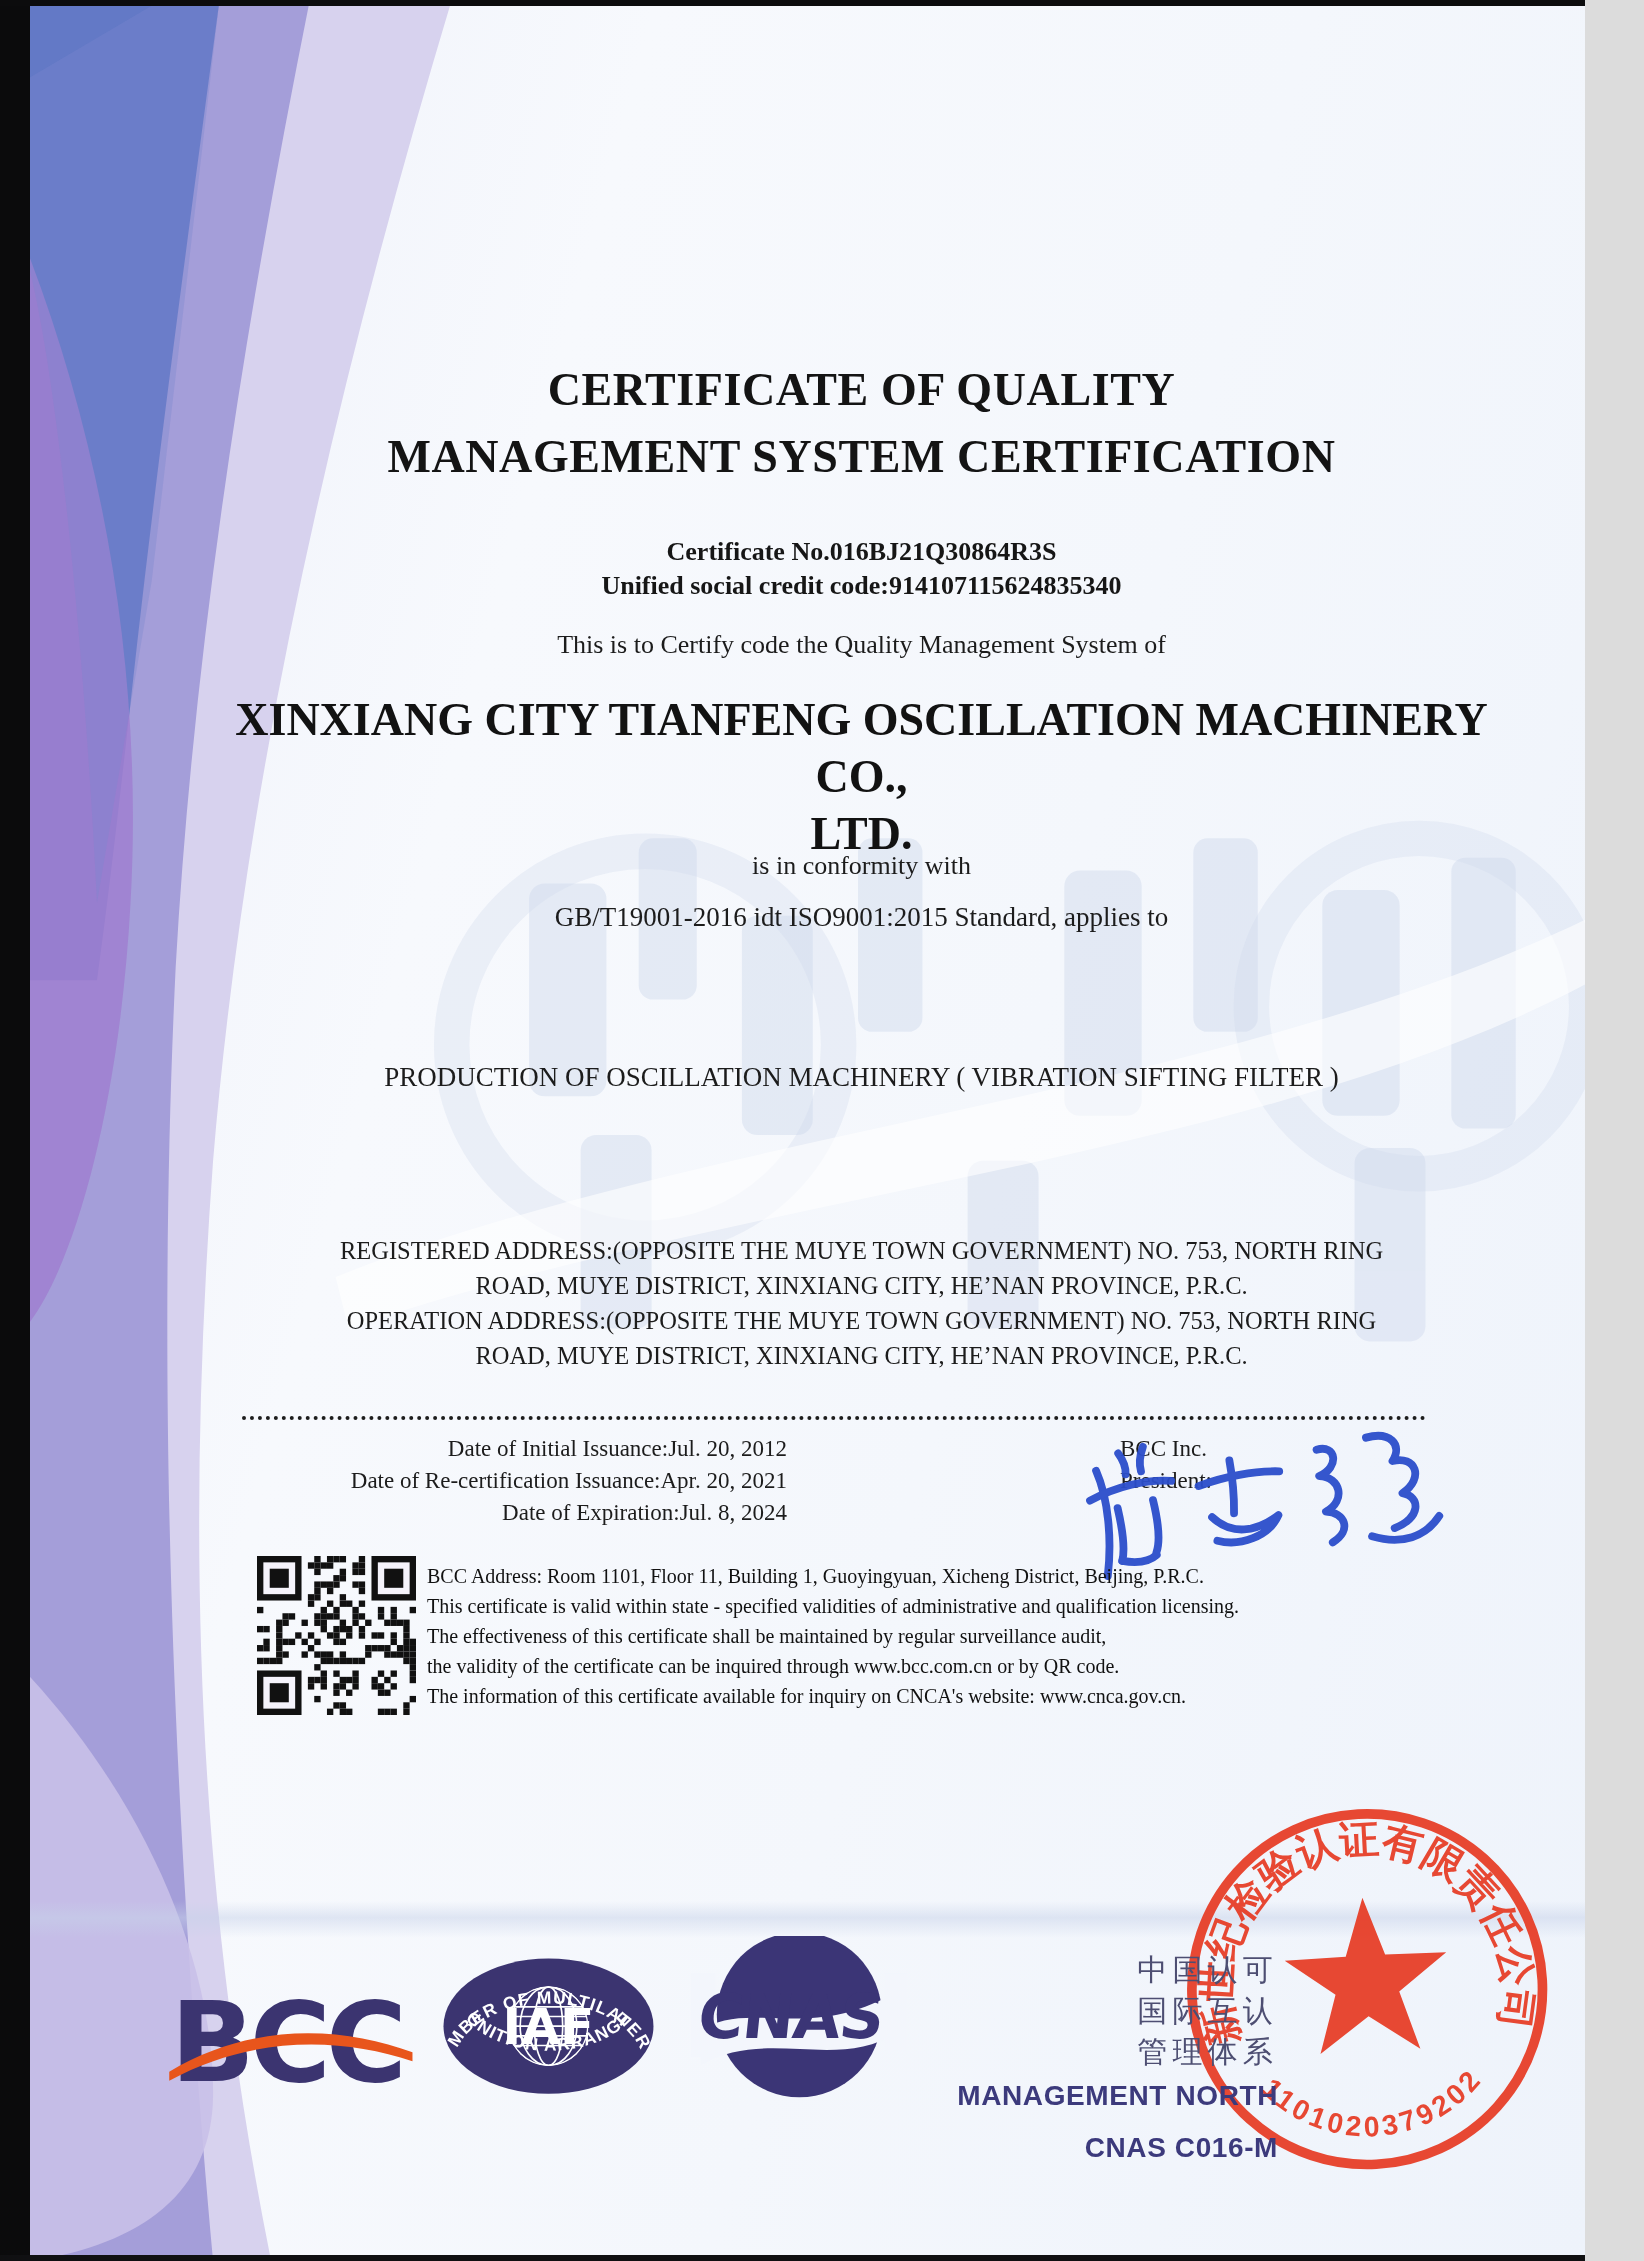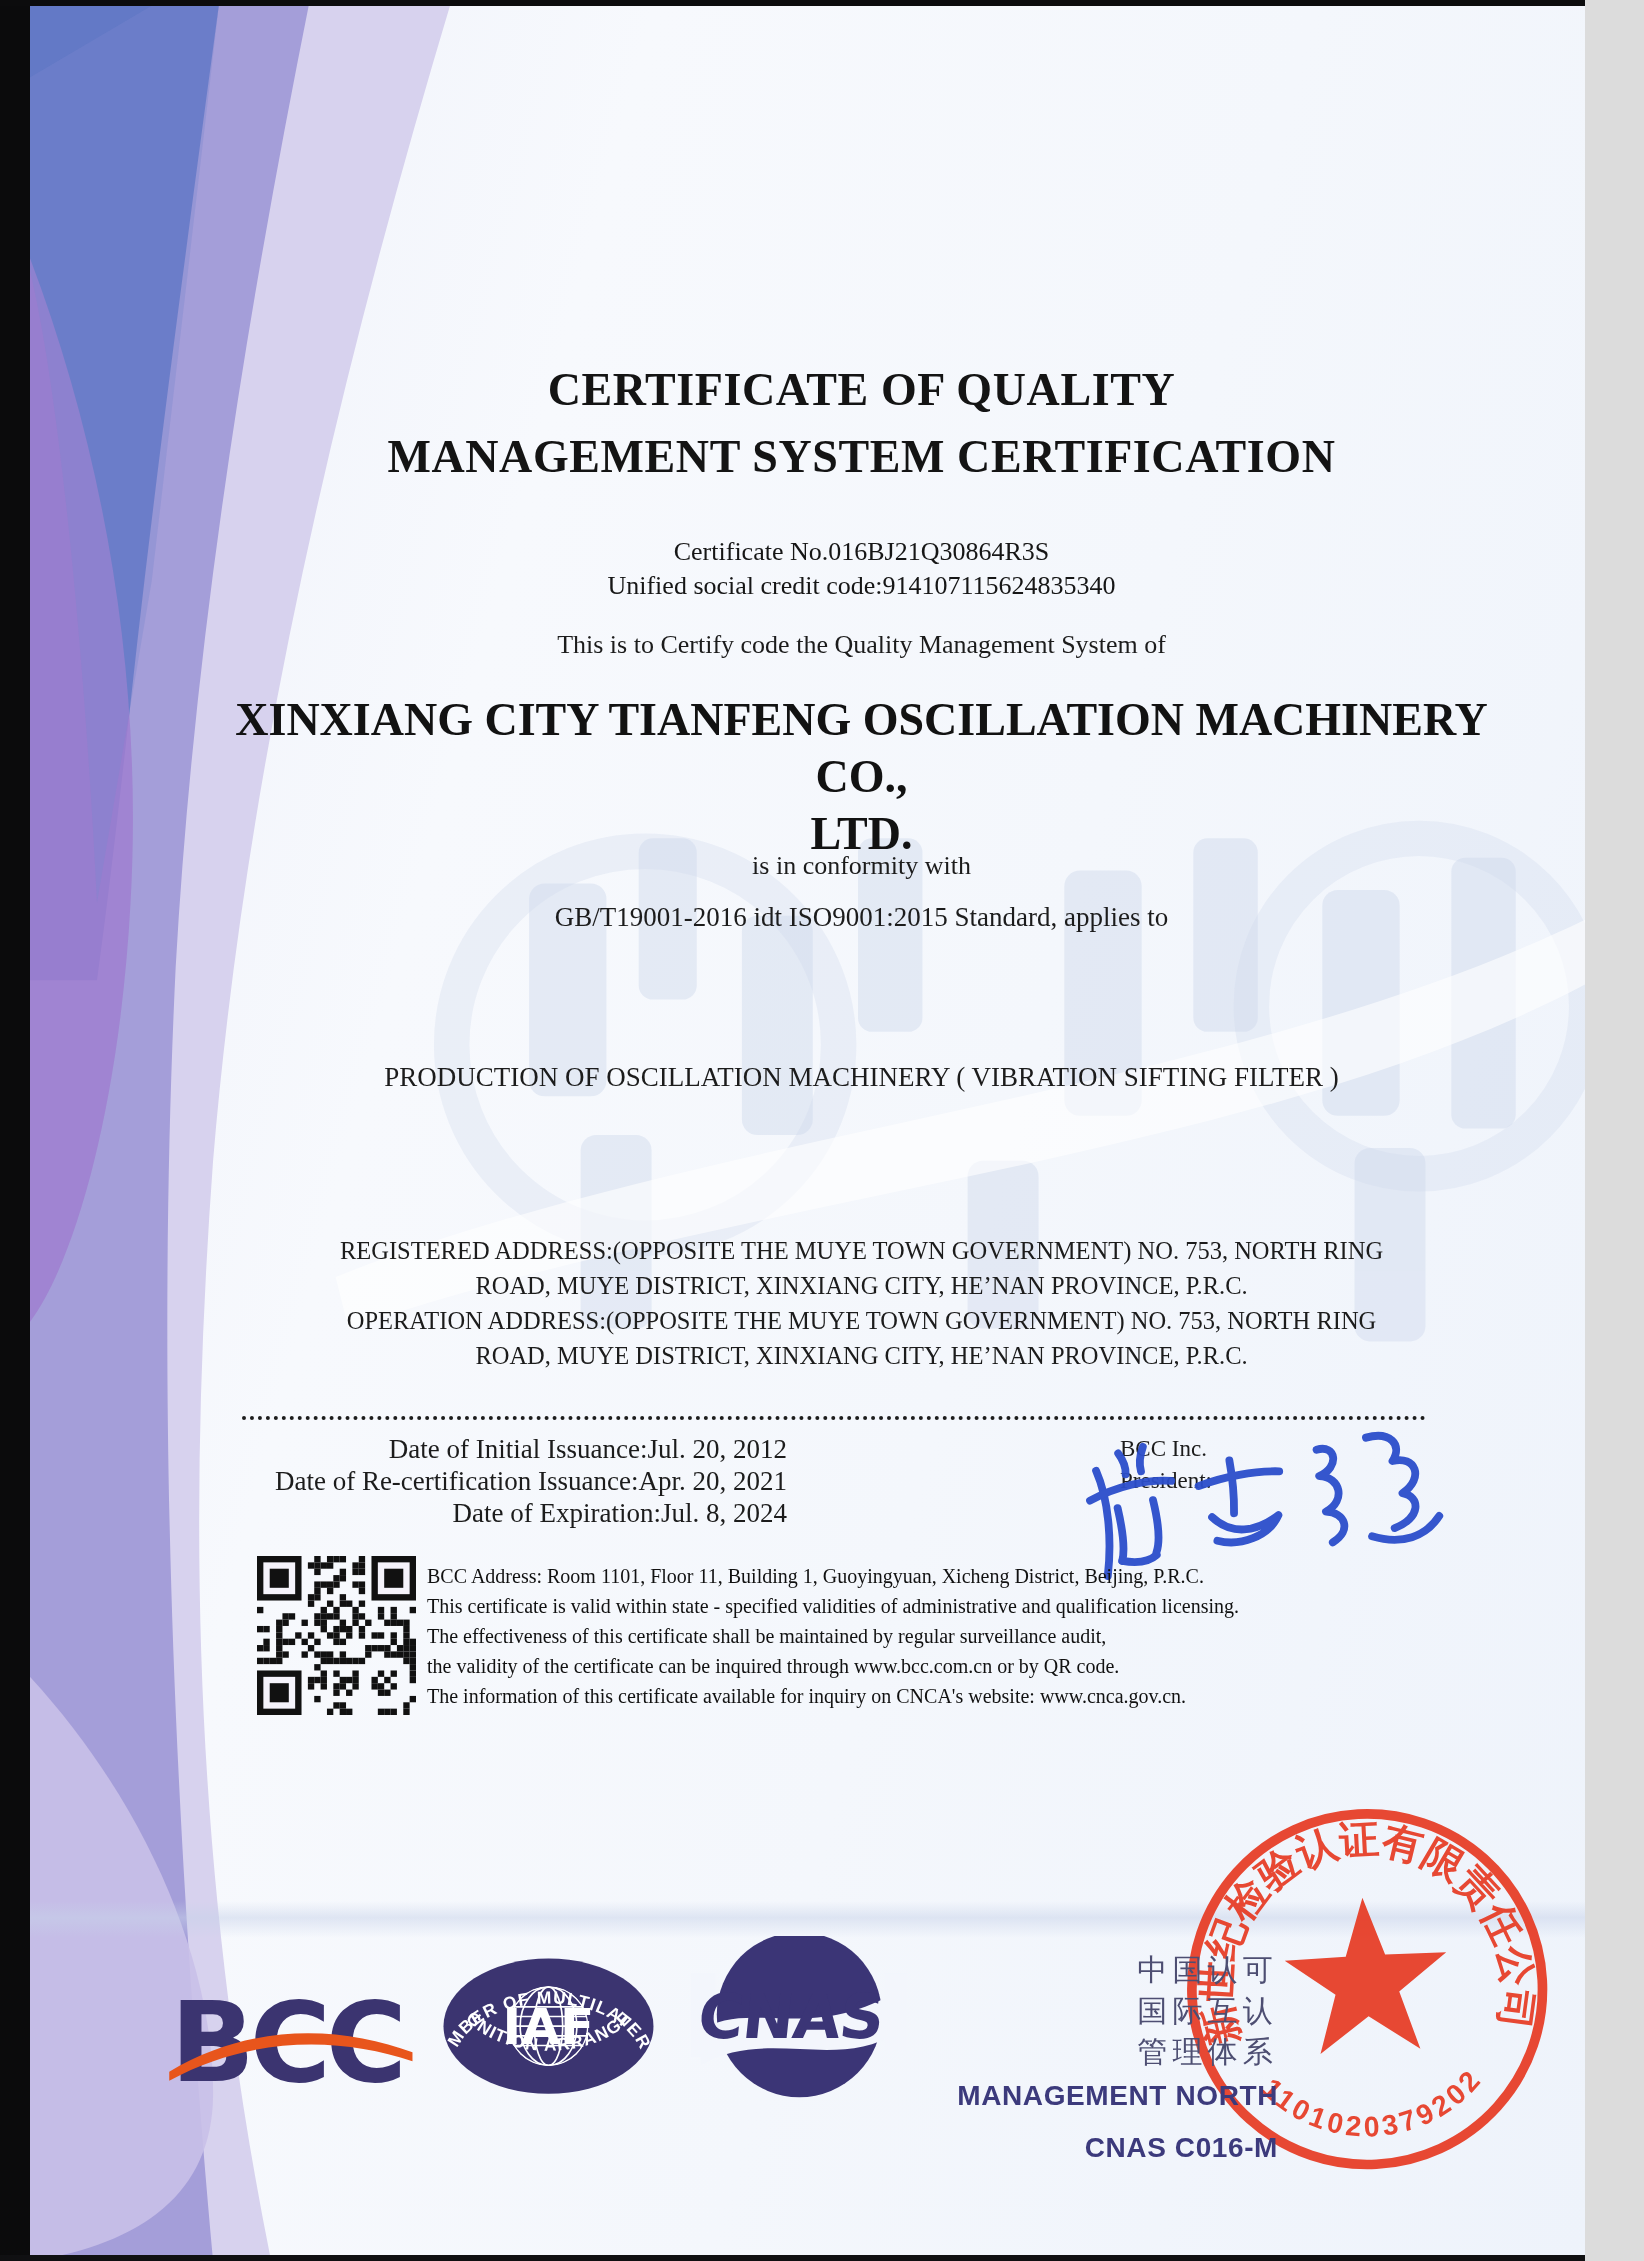--- a/index.html
+++ b/index.html
@@ -15,29 +15,29 @@
   .edge-top{left:0;top:0;width:1645px;height:6.4px;background:#0c0c0d;}
   .edge-bottom{left:0;top:2255px;width:1645px;height:5.8px;background:#101012;}
   .edge-right{left:1638px;top:0;width:6.4px;height:2261px;background:#0b0b0c;}
   .edge-right-grad{left:1609px;top:0;width:30px;height:2261px;
     background:linear-gradient(90deg,rgba(170,178,210,0) 0%,#aab2d2 55%,#8e8fae 100%);opacity:.85;}
   .scan-band{left:30px;top:1901px;width:1609px;height:37px;
     background:linear-gradient(180deg,rgba(205,214,234,0) 0%,rgba(199,210,233,.5) 45%,rgba(205,214,234,0) 100%);}
   
   .center-col{left:223px;width:1277px;text-align:center;}
   .title{top:356px;font-size:46px;font-weight:bold;line-height:67px;letter-spacing:0.6px;color:#141414;}
-  .certnos{top:535px;font-size:26px;font-weight:normal;line-height:34px;color:#161616;}
+  .certnos{top:535px;font-size:26px;font-weight:bold;line-height:34px;color:#161616;}
   .intro{top:629px;font-size:26px;line-height:31px;}
   .company{top:691px;font-size:46px;font-weight:bold;line-height:57px;color:#121212;}
   .conformity{top:851px;font-size:26px;}
   .standard{top:902px;font-size:27px;}
   .scope{top:1062px;font-size:27px;font-weight:500;}
   .addresses{top:1233px;font-size:24.5px;line-height:35px;}
   .dotline{left:242px;top:1416px;width:1184px;height:0;border-top:4.5px dotted #1d1d1d;}
-  .dates{left:245px;top:1433px;width:542px;text-align:right;font-size:27px;line-height:32px;}
+  .dates{left:245px;top:1433px;width:542px;text-align:right;font-size:23px;line-height:32px;}
   .issuer{left:1120px;top:1433px;font-size:23px;line-height:32px;text-align:left;}
   .fineprint{left:427px;top:1561px;width:967px;font-size:20px;line-height:30px;text-align:left;color:#111;}
   .cnas-side{left:917px;top:1949px;width:361px;text-align:right;}
   .cnas-side .cjk{font-family:"DejaVu Sans",sans-serif;font-size:30px;line-height:41px;color:#4d4e72;letter-spacing:5.2px;}
   .cnas-side .en{font-family:"Liberation Sans",sans-serif;font-weight:bold;font-size:28px;line-height:36px;color:#3c3a7c;margin-top:6.4px;letter-spacing:0.6px;}
   .wm{pointer-events:none;}
 </style>
 </head>
 <body>
 

